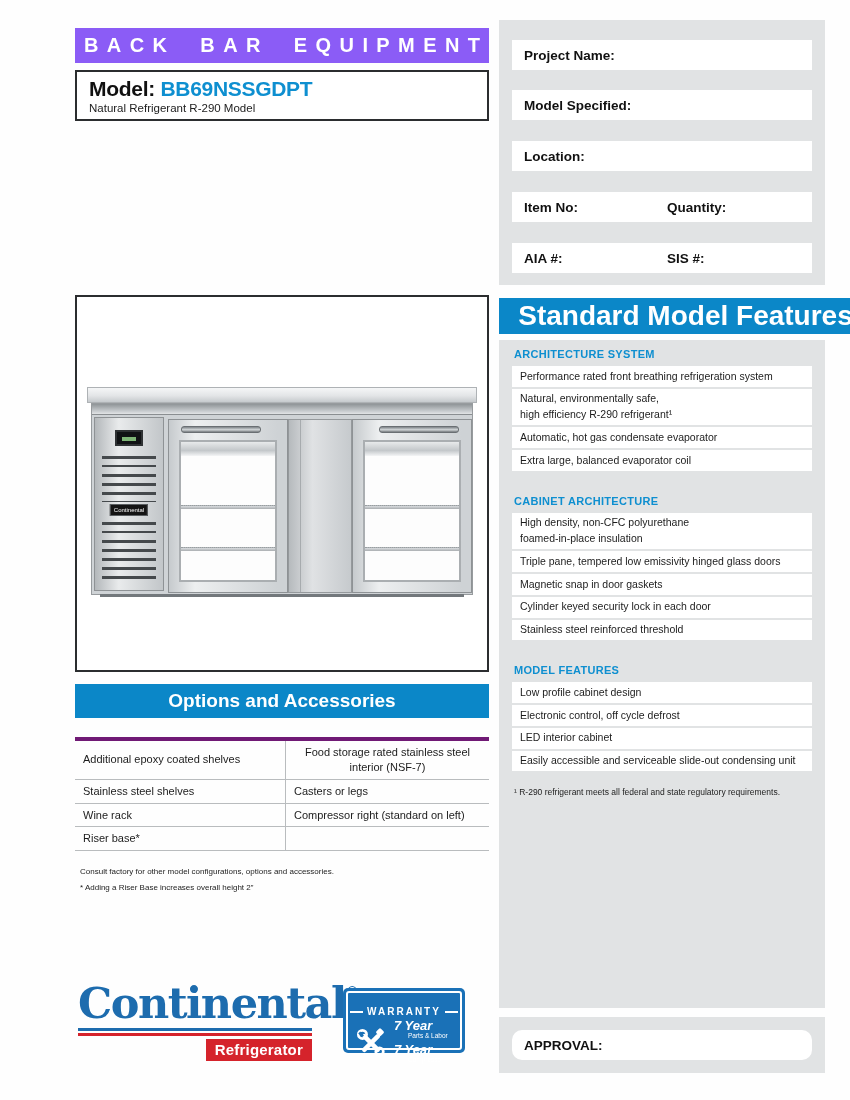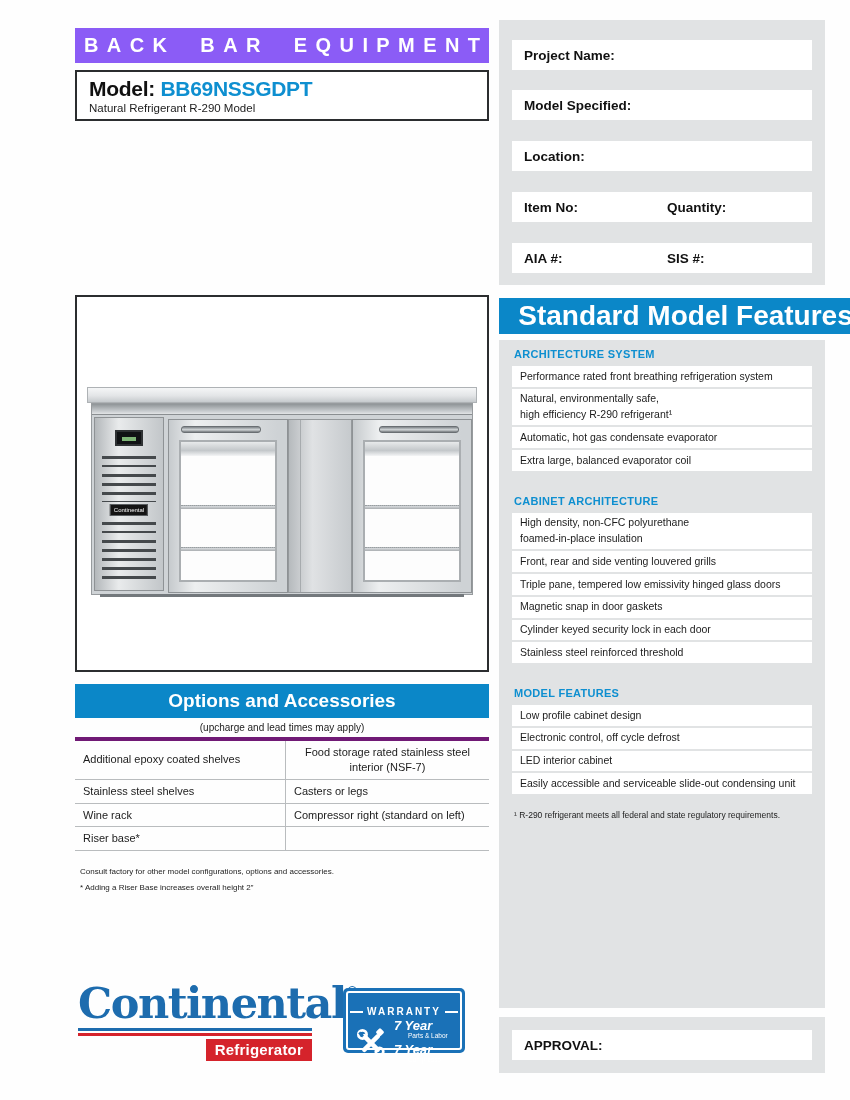--- a/index.html
+++ b/index.html
@@ -120,21 +120,21 @@
   .features-panel { position:absolute; left:499px; top:340px; width:326px; height:668px;
     background:#e1e3e4; padding:8px 13px 0 13px; }
   .f-heading { color:#0e8fd0; font-size:11px; font-weight:bold; letter-spacing:0.3px; margin:24px 2px 6px 2px; }
   .f-heading.first { margin-top:0; }
   .f-row { background:#fff; font-size:10.5px; line-height:1.5; color:#1c1c1c;
     padding:2.5px 8px; margin-bottom:2px; white-space:pre-line; }
   .f-footnote { font-size:8.5px; color:#1c1c1c; margin:16px 2px 0 2px; }
 
   .approval-panel { position:absolute; left:499px; top:1017px; width:326px; height:56px; background:#e1e3e4; }
   .approval-field { position:absolute; left:13px; top:13px; width:300px; height:30px; background:#fff;
-    display:flex; align-items:center; padding:0 12px; font-size:13.5px; font-weight:bold; color:#111; }
+    display:flex; align-items:center; padding:0 12px; font-size:13.5px; font-weight:bold; color:#111;border-radius:10px; }
 </style>
 </head>
 <body>
 
 <div class="page">
 
   <div class="banner">BACK BAR EQUIPMENT</div>
 
   <div class="model-box">
     <div class="model-line">
@@ -176,21 +176,20 @@
             <div class="shelf s1"></div>
             <div class="shelf s2"></div>
           </div>
         </div>
         <div class="baseline"></div>
       </div>
     </div>
   </div>
 
   <div class="options-header">Options and Accessories</div>
-  <div class="options-sub">(upcharge and lead times may apply)</div>
 
   <div class="options-table">
     <div class="opt-row tall">
       <div class="opt-cell cl">Additional epoxy coated shelves</div>
       <div class="opt-cell cr">Food storage rated stainless steel interior (NSF-7)</div>
     </div>
     <div class="opt-row short">
       <div class="opt-cell cl">Stainless steel shelves</div>
       <div class="opt-cell cr">Casters or legs</div>
     </div>
@@ -266,21 +265,20 @@
     <div class="f-heading first">ARCHITECTURE SYSTEM</div>
     <div class="f-row">Performance rated front breathing refrigeration system</div>
     <div class="f-row">Natural, environmentally safe,
 high efficiency R-290 refrigerant¹</div>
     <div class="f-row">Automatic, hot gas condensate evaporator</div>
     <div class="f-row">Extra large, balanced evaporator coil</div>
 
     <div class="f-heading">CABINET ARCHITECTURE</div>
     <div class="f-row">High density, non-CFC polyurethane
 foamed-in-place insulation</div>
-    <div class="f-row">Front, rear and side venting louvered grills</div>
     <div class="f-row">Triple pane, tempered low emissivity hinged glass doors</div>
     <div class="f-row">Magnetic snap in door gaskets</div>
     <div class="f-row">Cylinder keyed security lock in each door</div>
     <div class="f-row">Stainless steel reinforced threshold</div>
 
     <div class="f-heading">MODEL FEATURES</div>
     <div class="f-row">Low profile cabinet design</div>
     <div class="f-row">Electronic control, off cycle defrost</div>
     <div class="f-row">LED interior cabinet</div>
     <div class="f-row">Easily accessible and serviceable slide-out condensing unit</div>

